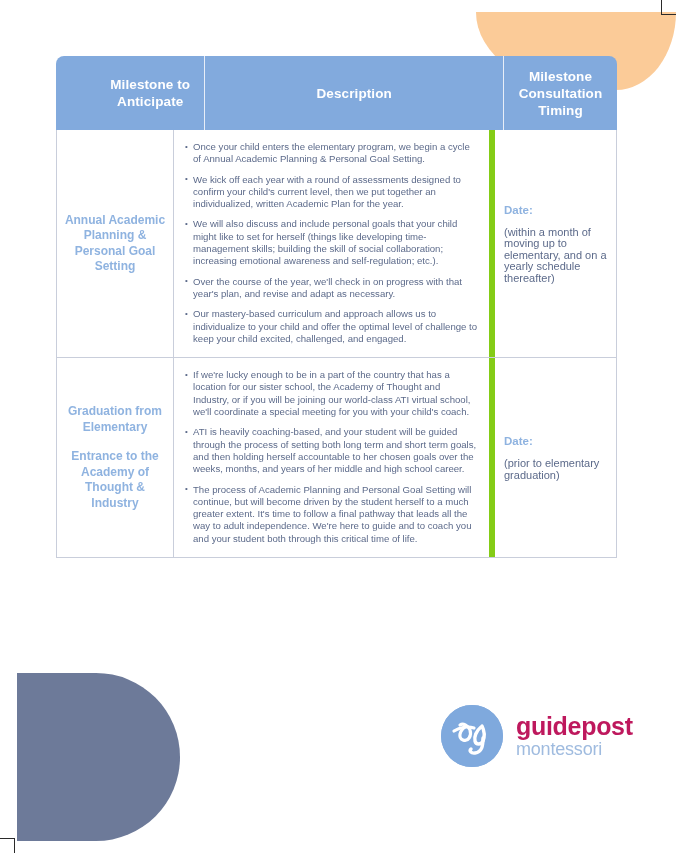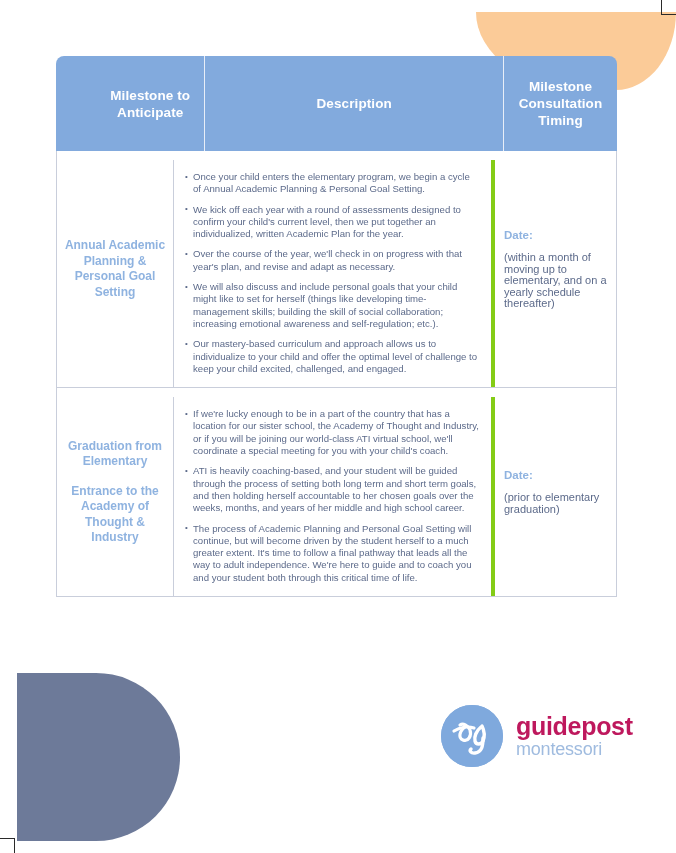--- a/index.html
+++ b/index.html
@@ -45,21 +45,21 @@
     left: 56px;
     top: 56px;
     width: 561px;
     z-index: 2;
   }
 
   .thead {
     display: flex;
     background: #82aadd;
     border-radius: 8px 8px 0 0;
-    height: 95px;
+    height: 74px;
     position: relative;
     overflow: hidden;
     padding-left: 40px;
   }
   .th {
     color: #ffffff;
     font-weight: bold;
     font-size: 13.5px;
     line-height: 17px;
     text-align: center;
@@ -100,23 +100,22 @@
     color: #8fb3e0;
     font-weight: bold;
     font-size: 12px;
     line-height: 15.5px;
     padding: 24px 6px;
   }
   .td-milestone .ms-gap { height: 14px; }
   .td-desc {
     width: 322px;
     border-left: 1px solid #c9cedb;
-    border-right: 4px solid #84cc16;
+    border-right: 6px solid #84cc16;
     padding: 11px 11px 12px 11px;
-    margin-top: 9px;
   }
   .td-timing {
     width: 121px;
     display: flex;
     flex-direction: column;
     justify-content: center;
     padding: 10px 9px;
   }
 
   .bullets {
@@ -225,22 +224,22 @@
   <div class="tbody">
 
     <div class="trow">
       <div class="td td-milestone">
         <span>Annual Academic Planning &amp; Personal Goal Setting</span>
       </div>
       <div class="td td-desc">
         <ul class="bullets">
           <li>Once your child enters the elementary program, we begin a cycle of Annual Academic Planning &amp; Personal Goal Setting.</li>
           <li>We kick off each year with a round of assessments designed to confirm your child's current level, then we put together an individualized, written Academic Plan for the year.</li>
+          <li>We will also discuss and include personal goals that your child might like to set for herself (things like developing time-management skills; building the skill of social collaboration; increasing emotional awareness and self-regulation; etc.).</li>
           <li>Over the course of the year, we'll check in on progress with that year's plan, and revise and adapt as necessary.</li>
-          <li>We will also discuss and include personal goals that your child might like to set for herself (things like developing time-management skills; building the skill of social collaboration; increasing emotional awareness and self-regulation; etc.).</li>
           <li>Our mastery-based curriculum and approach allows us to individualize to your child and offer the optimal level of challenge to keep your child excited, challenged, and engaged.</li>
         </ul>
       </div>
       <div class="td td-timing">
         <div class="date-label">Date:</div>
         <div class="date-note">(within a month of moving up to elementary, and on a yearly schedule thereafter)</div>
       </div>
     </div>
 
     <div class="trow">

